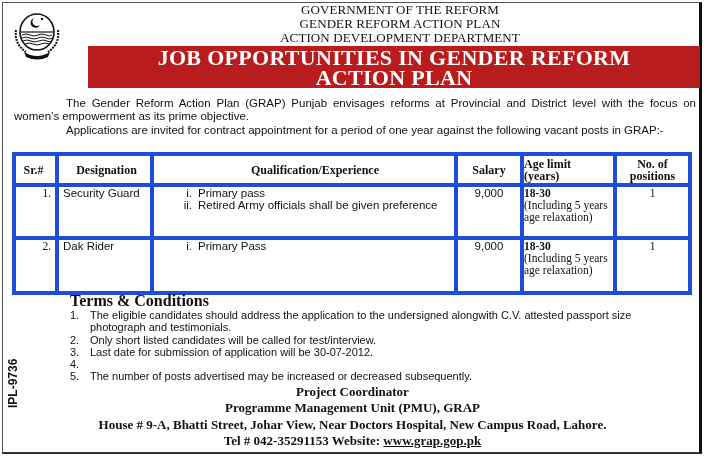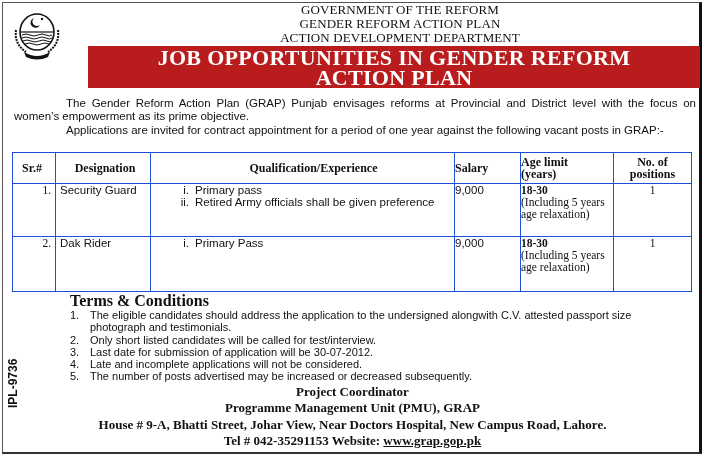--- a/index.html
+++ b/index.html
@@ -7,26 +7,26 @@
   body { position: relative; font-family: "Liberation Serif", serif; color: #111; }
   .frame { position: absolute; left: 2px; top: 2px; width: 700px; height: 452px; border: 1px solid #555; border-right: 3px solid #111; border-bottom: 2px solid #333; }
   .logo { position: absolute; left: 12px; top: 10px; width: 50px; height: 52px; }
   .hdr { position: absolute; left: 200px; width: 400px; text-align: center; font-size: 13px; line-height: 14px; letter-spacing: 0.1px; }
   .hdr1 { top: 3px; } .hdr2 { top: 17px; } .hdr3 { top: 31px; }
   .banner { position: absolute; left: 88px; top: 46px; width: 612px; height: 42px; background: #b91c1c; color: #fff; text-align: center; font-weight: bold; font-size: 22px; line-height: 20px; padding-top: 2px; letter-spacing: 0.3px; }
   .para { position: absolute; left: 14px; width: 682px; font-family: "Liberation Sans", sans-serif; font-size: 11.5px; line-height: 13px; text-align: justify; }
   .para .indent { display: inline-block; width: 52px; }
   .p1 { top: 97px; } .p2 { top: 124px; }
   table { position: absolute; left: 12px; top: 152px; width: 680px; border-collapse: collapse; font-size: 11.5px; }
-  td, th { border: 1px solid #1d4ed8; vertical-align: top; line-height: 12px; }
+  td, th { border: 4px solid #1d4ed8; vertical-align: top; line-height: 12px; }
   th { font-weight: bold; font-size: 12px; text-align: center; vertical-align: middle; height: 31px; }
   .c-sr { width: 43px; text-align: right; padding-right: 4px; }
   .c-des { width: 95px; padding-left: 4px; font-family: "Liberation Sans", sans-serif; }
   .c-qual { width: 304px; padding-left: 22px; font-family: "Liberation Sans", sans-serif; }
-  .c-sal { width: 66px; text-align: left; font-family: "Liberation Sans", sans-serif; }
+  .c-sal { width: 66px; text-align: center; font-family: "Liberation Sans", sans-serif; }
   .c-age { width: 93px; text-align: left; }
   .c-pos { text-align: center; }
   th.c-sr { text-align: center; }
   .row1 td { height: 53px; } .row2 td { height: 55px; }
   .ql { display: flex; }
   .ql .n { width: 22px; text-align: right; padding-right: 6px; flex-shrink: 0; }
   .age-range { font-weight: bold; }
   .terms-title { position: absolute; left: 70px; top: 292px; font-size: 16px; font-weight: bold; }
   .terms { position: absolute; left: 70px; top: 309px; width: 620px; font-family: "Liberation Sans", sans-serif; font-size: 11px; line-height: 12.3px; }
   .terms .t { display: flex; }
@@ -130,21 +130,20 @@
   <div class="t">
       <span class="n">2.</span>
       <span>Only short listed candidates will be called for test/interview.</span>
     </div>
   <div class="t">
       <span class="n">3.</span>
       <span>Last date for submission of application will be 30-07-2012.</span>
     </div>
   <div class="t">
       <span class="n">4.</span>
-      <span>Late and incomplete applications will not be considered.</span>
     </div>
   <div class="t">
       <span class="n">5.</span>
       <span>The number of posts advertised may be increased or decreased subsequently.</span>
     </div>
 </div>
 
 <div class="side">IPL-9736</div>
 
 <div class="foot f1">Project Coordinator</div>

